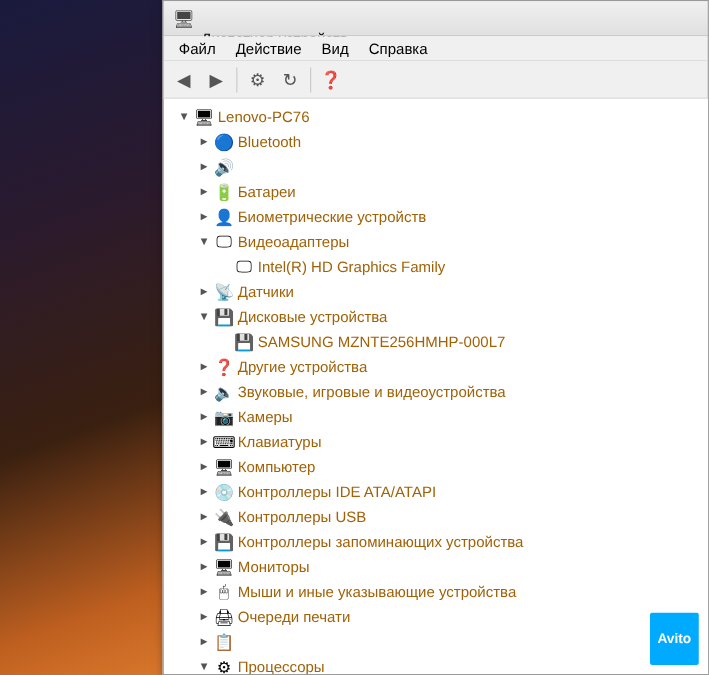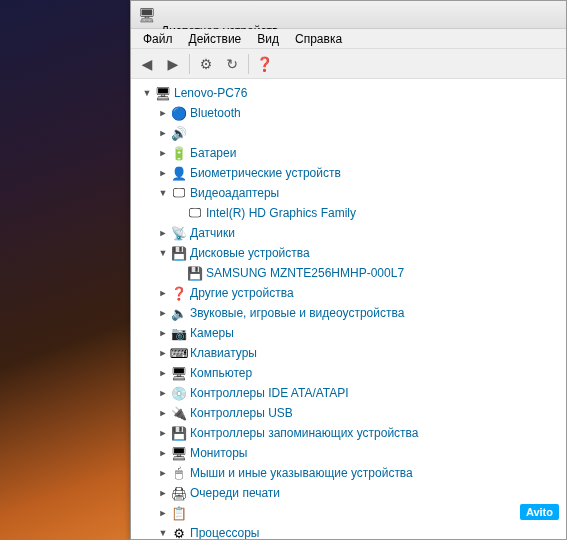--- a/index.html
+++ b/index.html
@@ -155,35 +155,35 @@
       display: flex;
       align-items: center;
       justify-content: center;
       font-size: 13px;
       flex-shrink: 0;
       margin-right: 3px;
     }
 
     .item-label {
       font-size: 12px;
-      color: #0369a1;
+      color: #a16207;
     }
 
     .indent-1 { padding-left: 8px; }
     .indent-2 { padding-left: 24px; }
     .indent-3 { padding-left: 40px; }
 
     .avito-badge {
       position: absolute;
-      bottom: 20px;
+      bottom: 8px;
       right: 8px;
       background: #00aaff;
       color: white;
       font-size: 11px;
-      padding: 2px 6px;
+      padding: 15px 6px;
       border-radius: 2px;
       z-index: 20;
       font-weight: bold;
     }
   </style>
 </head>
 <body>
 
 <div class="background"></div>
 

